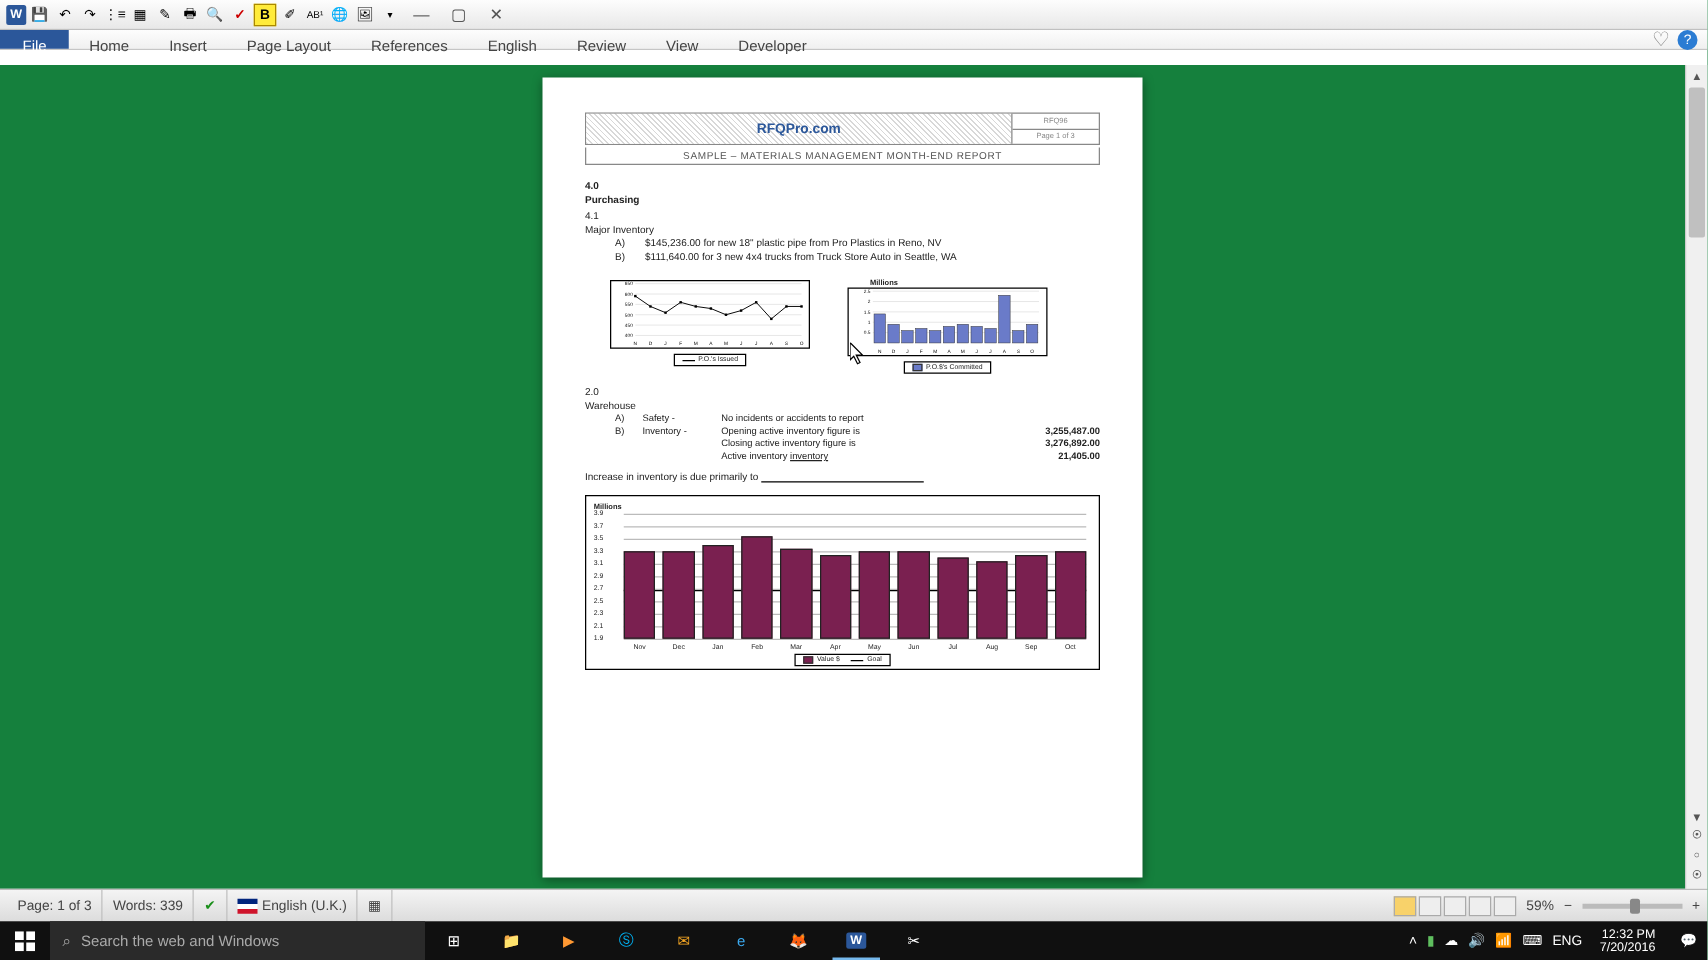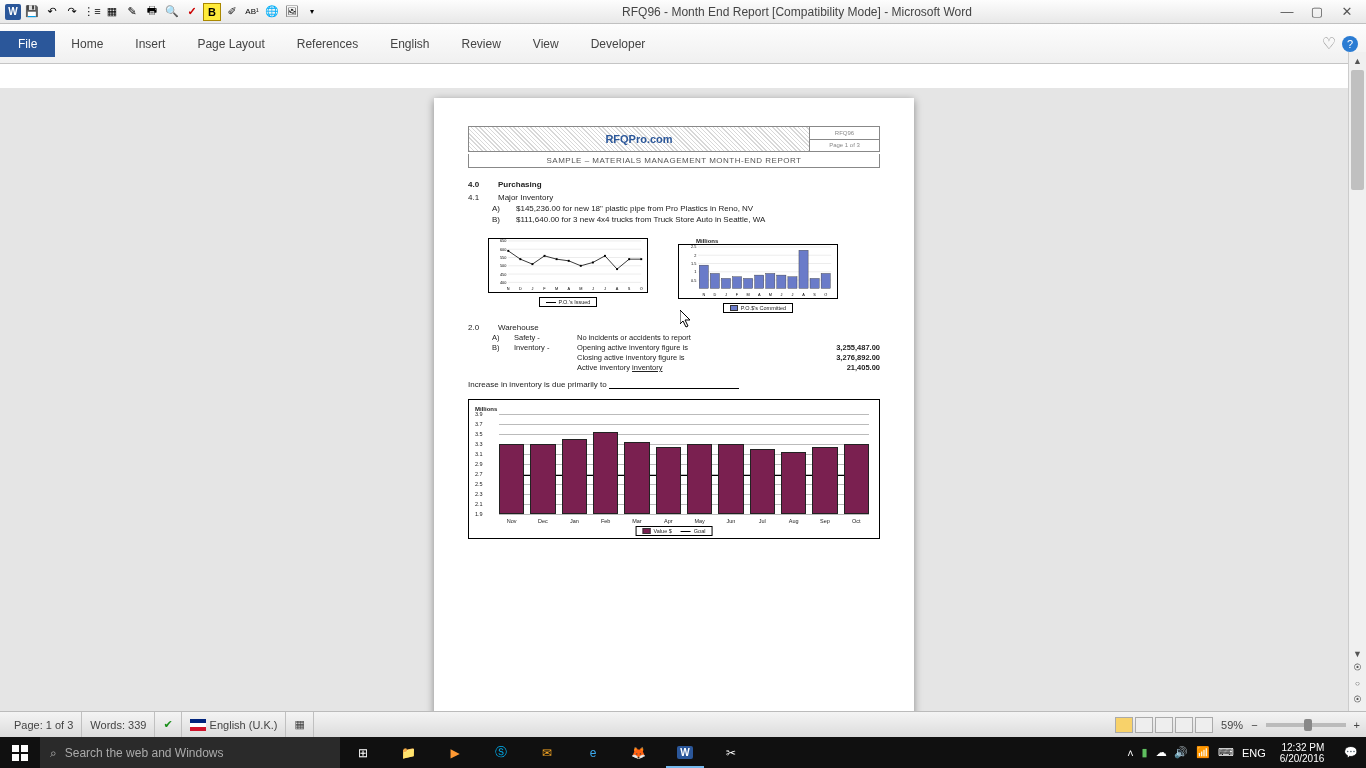--- a/index.html
+++ b/index.html
@@ -6,40 +6,40 @@
 body { width: 1366px; height: 768px; overflow: hidden; background: #fff; position: relative; }
 
 
 .qat { height: 24px; background: linear-gradient(#fdfdfd,#e8e8e8); border-bottom: 1px solid #c0c0c0; display: flex; align-items: center; padding: 0 4px; font-size: 11px; }
 .qat .icon { width: 18px; height: 18px; margin: 0 1px; display: inline-flex; align-items: center; justify-content: center; cursor: pointer; }
 .qat .word-icon { background:#2b579a; color:#fff; font-weight:bold; font-size:10px; width:16px; height:16px; border-radius:2px; }
 .qat .title { flex: 1; text-align: center; color:#444; font-size:12px; }
 .qat .win-btn { width: 30px; text-align:center; font-size:13px; color:#555; cursor:pointer; }
 
 
-.ribbon { height: 40px; background: linear-gradient(#fdfdfd,#f0f0f0); border-bottom: 1px solid #c5c5c5; display:flex; align-items:center; }
+.ribbon { height: 16px; background: linear-gradient(#fdfdfd,#f0f0f0); border-bottom: 1px solid #c5c5c5; display:flex; }
 .file-tab { background:#2b579a; color:#fff; padding:6px 18px; font-size:12px; cursor:pointer; }
 .tab { padding: 6px 16px; font-size:12px; color:#444; cursor:pointer; }
 .ribbon-right { margin-left:auto; display:flex; align-items:center; gap:6px; padding-right:8px; }
 .help-circle { width:16px; height:16px; border-radius:50%; background:#2b7cd3; color:#fff; font-size:11px; display:flex; align-items:center; justify-content:center; }
 
 
-.doc-area { position:absolute; top:52px; left:0; right:18px; bottom:57px; background:#e5e5e5; overflow:hidden;margin-top:36px; }
+.doc-area { position:absolute; top:52px; left:0; right:18px; bottom:57px; background:#15803d; overflow:hidden; }
 .page { position:absolute; top:10px; left:50%; transform:translateX(-50%); width:480px; height:640px; background:#fff; box-shadow:0 2px 8px rgba(0,0,0,0.4); padding:28px 34px; font-size:8px; color:#222; }
 
 
 .page-header { border:1px solid #888; display:flex; margin-bottom:2px; }
 .page-header .left { flex:1; text-align:center; padding:6px 0; background:repeating-linear-gradient(45deg,#d8d8d8 0,#d8d8d8 1px,#fff 1px,#fff 3px); font-size:11px; font-weight:bold; color:#2b579a; }
 .page-header .right { width:70px; border-left:1px solid #888; font-size:6px; text-align:center; color:#888; display:flex; flex-direction:column; }
 .page-header .right div { flex:1; display:flex; align-items:center; justify-content:center; }
 .page-header .right div:first-child { border-bottom:1px solid #888; }
 .subtitle-row { border:1px solid #888; border-top:none; text-align:center; font-size:8px; padding:2px 0; color:#555; letter-spacing:0.5px; margin-bottom:12px; }
 
 .sec-h { font-weight:bold; font-size:8px; margin:6px 0 4px; }
-.sec-line { display:flex; gap:12px; }
+.sec-line { display:flex; gap:2px;flex-direction:column; }
 .sec-num { width:18px; }
 .sub-line { display:flex; gap:10px; margin:2px 0; padding-left:24px; }
 .sub-letter { width:14px; }
 
 .charts-row { display:flex; gap:30px; margin:14px 0 8px 20px; }
 .mini-chart { width:160px; }
 .chart-box { border:1px solid #000; height:55px; position:relative; background:#fff; }
 .legend-box { border:1px solid #000; font-size:5.5px; padding:1px 6px; margin:4px auto 0; width:fit-content; display:flex; align-items:center; gap:3px; }
 
 
@@ -108,21 +108,20 @@
   <span class="icon">✎</span>
   <span class="icon">🖶</span>
   <span class="icon">🔍</span>
   <span class="icon" style="color:#c00;font-weight:bold;">✓</span>
   <span class="icon" style="background:#ffeb3b;border:1px solid #aa8800;font-weight:bold;">B</span>
   <span class="icon">✐</span>
   <span class="icon" style="font-size:8px;">AB¹</span>
   <span class="icon">🌐</span>
   <span class="icon">🖼</span>
   <span class="icon" style="font-size:8px;">▾</span>
-  <span class="title">RFQ96 - Month End Report [Compatibility Mode]  -  Microsoft Word</span>
   <span class="win-btn">—</span>
   <span class="win-btn">▢</span>
   <span class="win-btn">✕</span>
 </div>
 
 <div class="ribbon">
   <div class="file-tab">File</div>
   <div class="tab">Home</div>
   <div class="tab">Insert</div>
   <div class="tab">Page Layout</div>
@@ -439,17 +438,17 @@
   <div class="tray">
     <span class="ti">˄</span>
     <span class="ti" style="color:#5fbf5f;">▮</span>
     <span class="ti">☁</span>
     <span class="ti">🔊</span>
     <span class="ti">📶</span>
     <span class="ti">⌨</span>
     <span class="ti">ENG</span>
     <div class="clock">
       <div>12:32 PM</div>
-      <div>6/20/2016</div>
+      <div>7/20/2016</div>
     </div>
     <span class="ti" style="padding:0 6px;">💬</span>
   </div>
 </div>
 
 </body></html>

